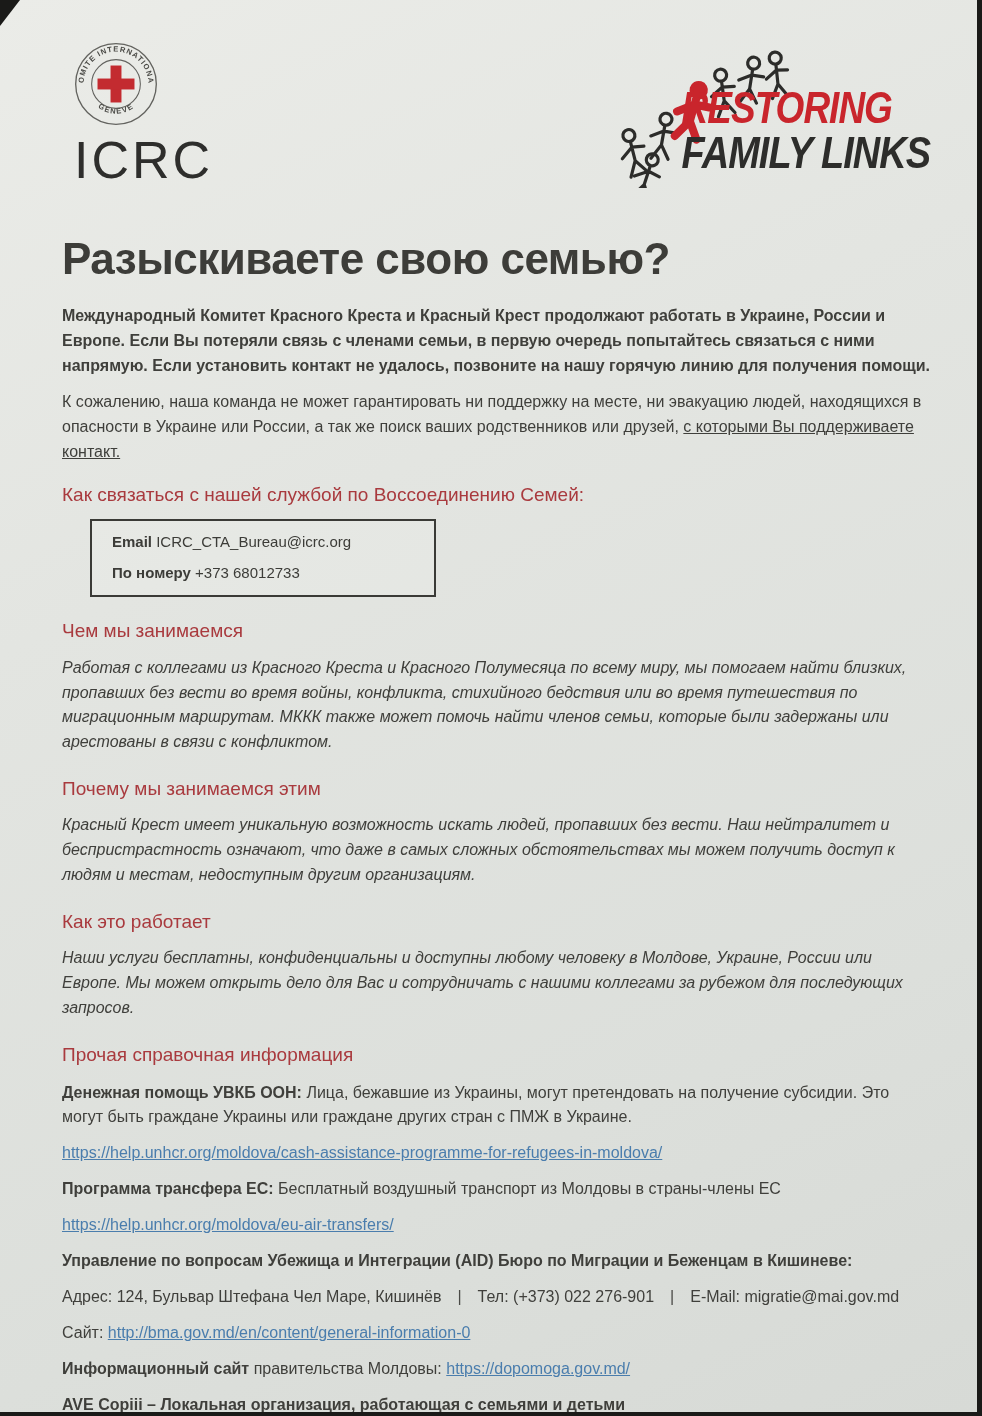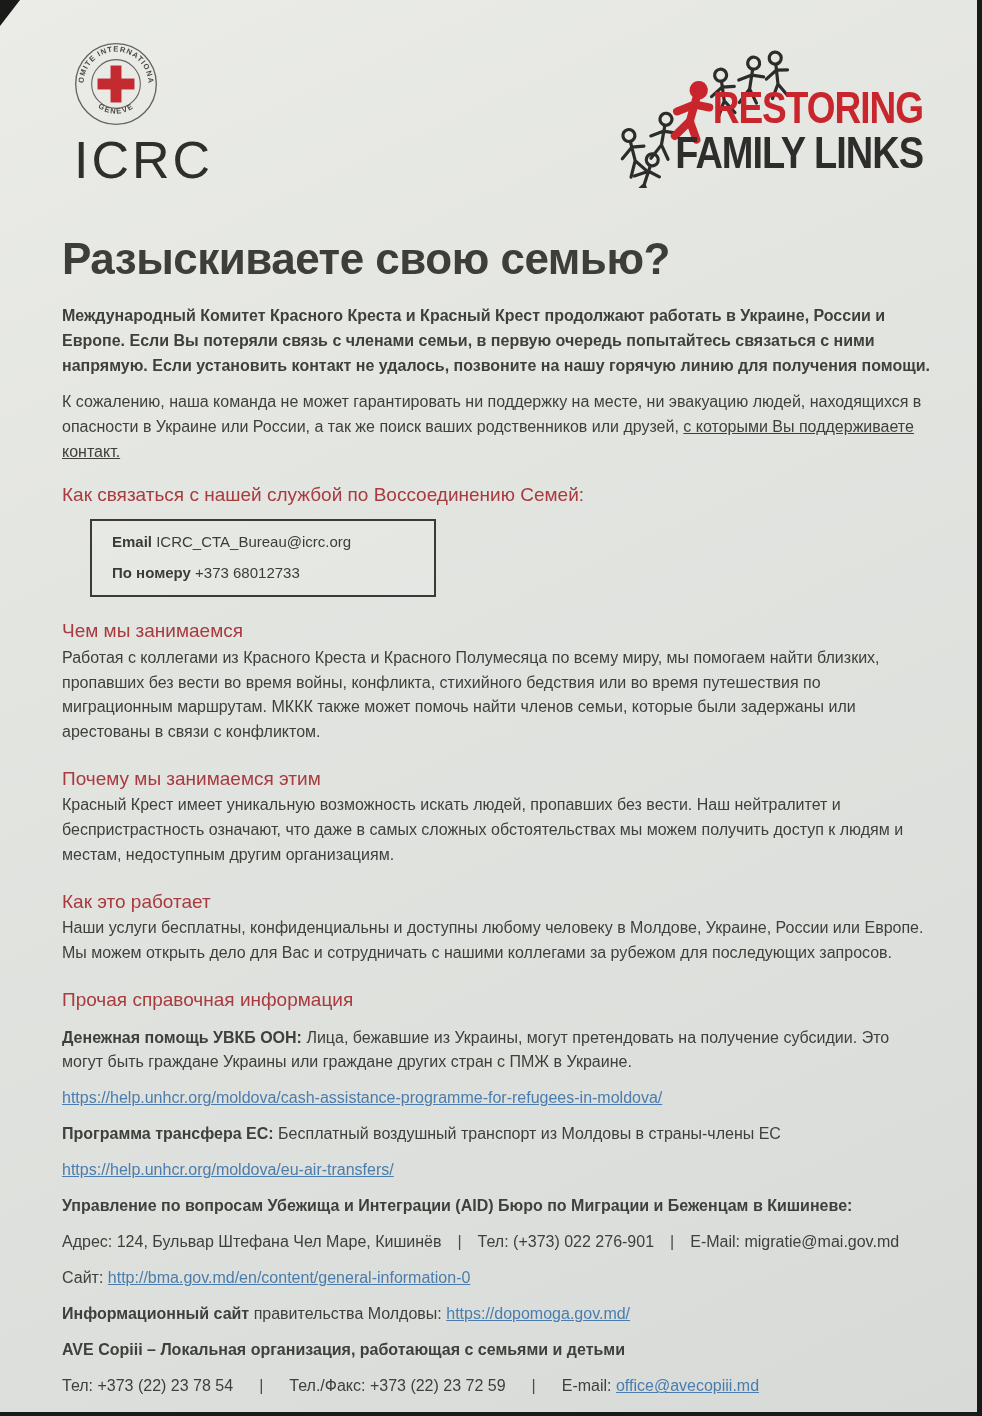--- a/index.html
+++ b/index.html
@@ -8,36 +8,36 @@
     background:linear-gradient(155deg,#ebece8 0%,#e3e5e1 35%,#dcdfdb 75%,#d7dad6 100%);
     color:#3e3e3a;
     clip-path:polygon(0 26px,20px 0,100% 0,100% 100%,0 100%);}
   .content{padding:42px 46px 0 62px;}
   
   .header{display:flex;justify-content:space-between;align-items:flex-start;height:152px;}
   .icrc-logo{margin-left:12px;display:flex;flex-direction:column;align-items:flex-start;}
   .icrc-word{font-size:52px;font-weight:500;letter-spacing:3px;color:#2e2e2c;margin-top:4px;}
   .rfl-logo{position:relative;width:310px;height:140px;margin-top:6px;}
   .rfl-figures{position:absolute;left:-10px;top:0;}
-  .rfl-text{position:absolute;right:8px;top:38px;text-align:right;line-height:1;}
+  .rfl-text{position:absolute;right:1px;top:38px;line-height:1;font-style:italic;}
   .rfl-restoring{font-size:37px;font-weight:700;color:#c9252c;transform:scaleY(1.2);transform-origin:top right;letter-spacing:-1px;}
   .rfl-family{font-size:38px;font-weight:700;color:#2d2d2b;transform:scaleY(1.15);transform-origin:top right;letter-spacing:-1px;margin-top:8px;}
   
   h1{font-size:44px;font-weight:700;color:#3d3d39;margin:40px 0 0 0;letter-spacing:-0.5px;}
   p{margin:0;}
   .body-txt{font-size:16px;line-height:1.55;color:#3f3f3b;}
   .bold{font-weight:700;}
   .intro{margin-top:20px;}
   .disclaimer{margin-top:12px;}
   .u{text-decoration:underline;}
   .red-h{font-size:19px;font-weight:400;color:#a93a3e;margin-top:16px;line-height:1.5;}
   .box{margin:10px 0 0 28px;width:312px;border:2px solid #3a3a36;padding:12px 10px 14px 20px;background:rgba(255,255,255,0.12);}
   .box p{font-size:15px;color:#3c3c38;}
   .box p + p{margin-top:14px;}
-  .section-body{}
+  .section-body{margin-top:10px;font-style:italic;}
   .sec-h{margin-top:20px;}
   .info-line{margin-top:12px;font-size:16px;line-height:1.5;color:#3f3f3b;}
   .link{color:#4a7dad;text-decoration:underline;cursor:pointer;}
   .sep{padding:0 16px;color:#4a4a46;}
   .sep-wide{padding:0 26px;color:#4a4a46;}
 </style>
 </head>
 <body>
 
 <div class="page">

